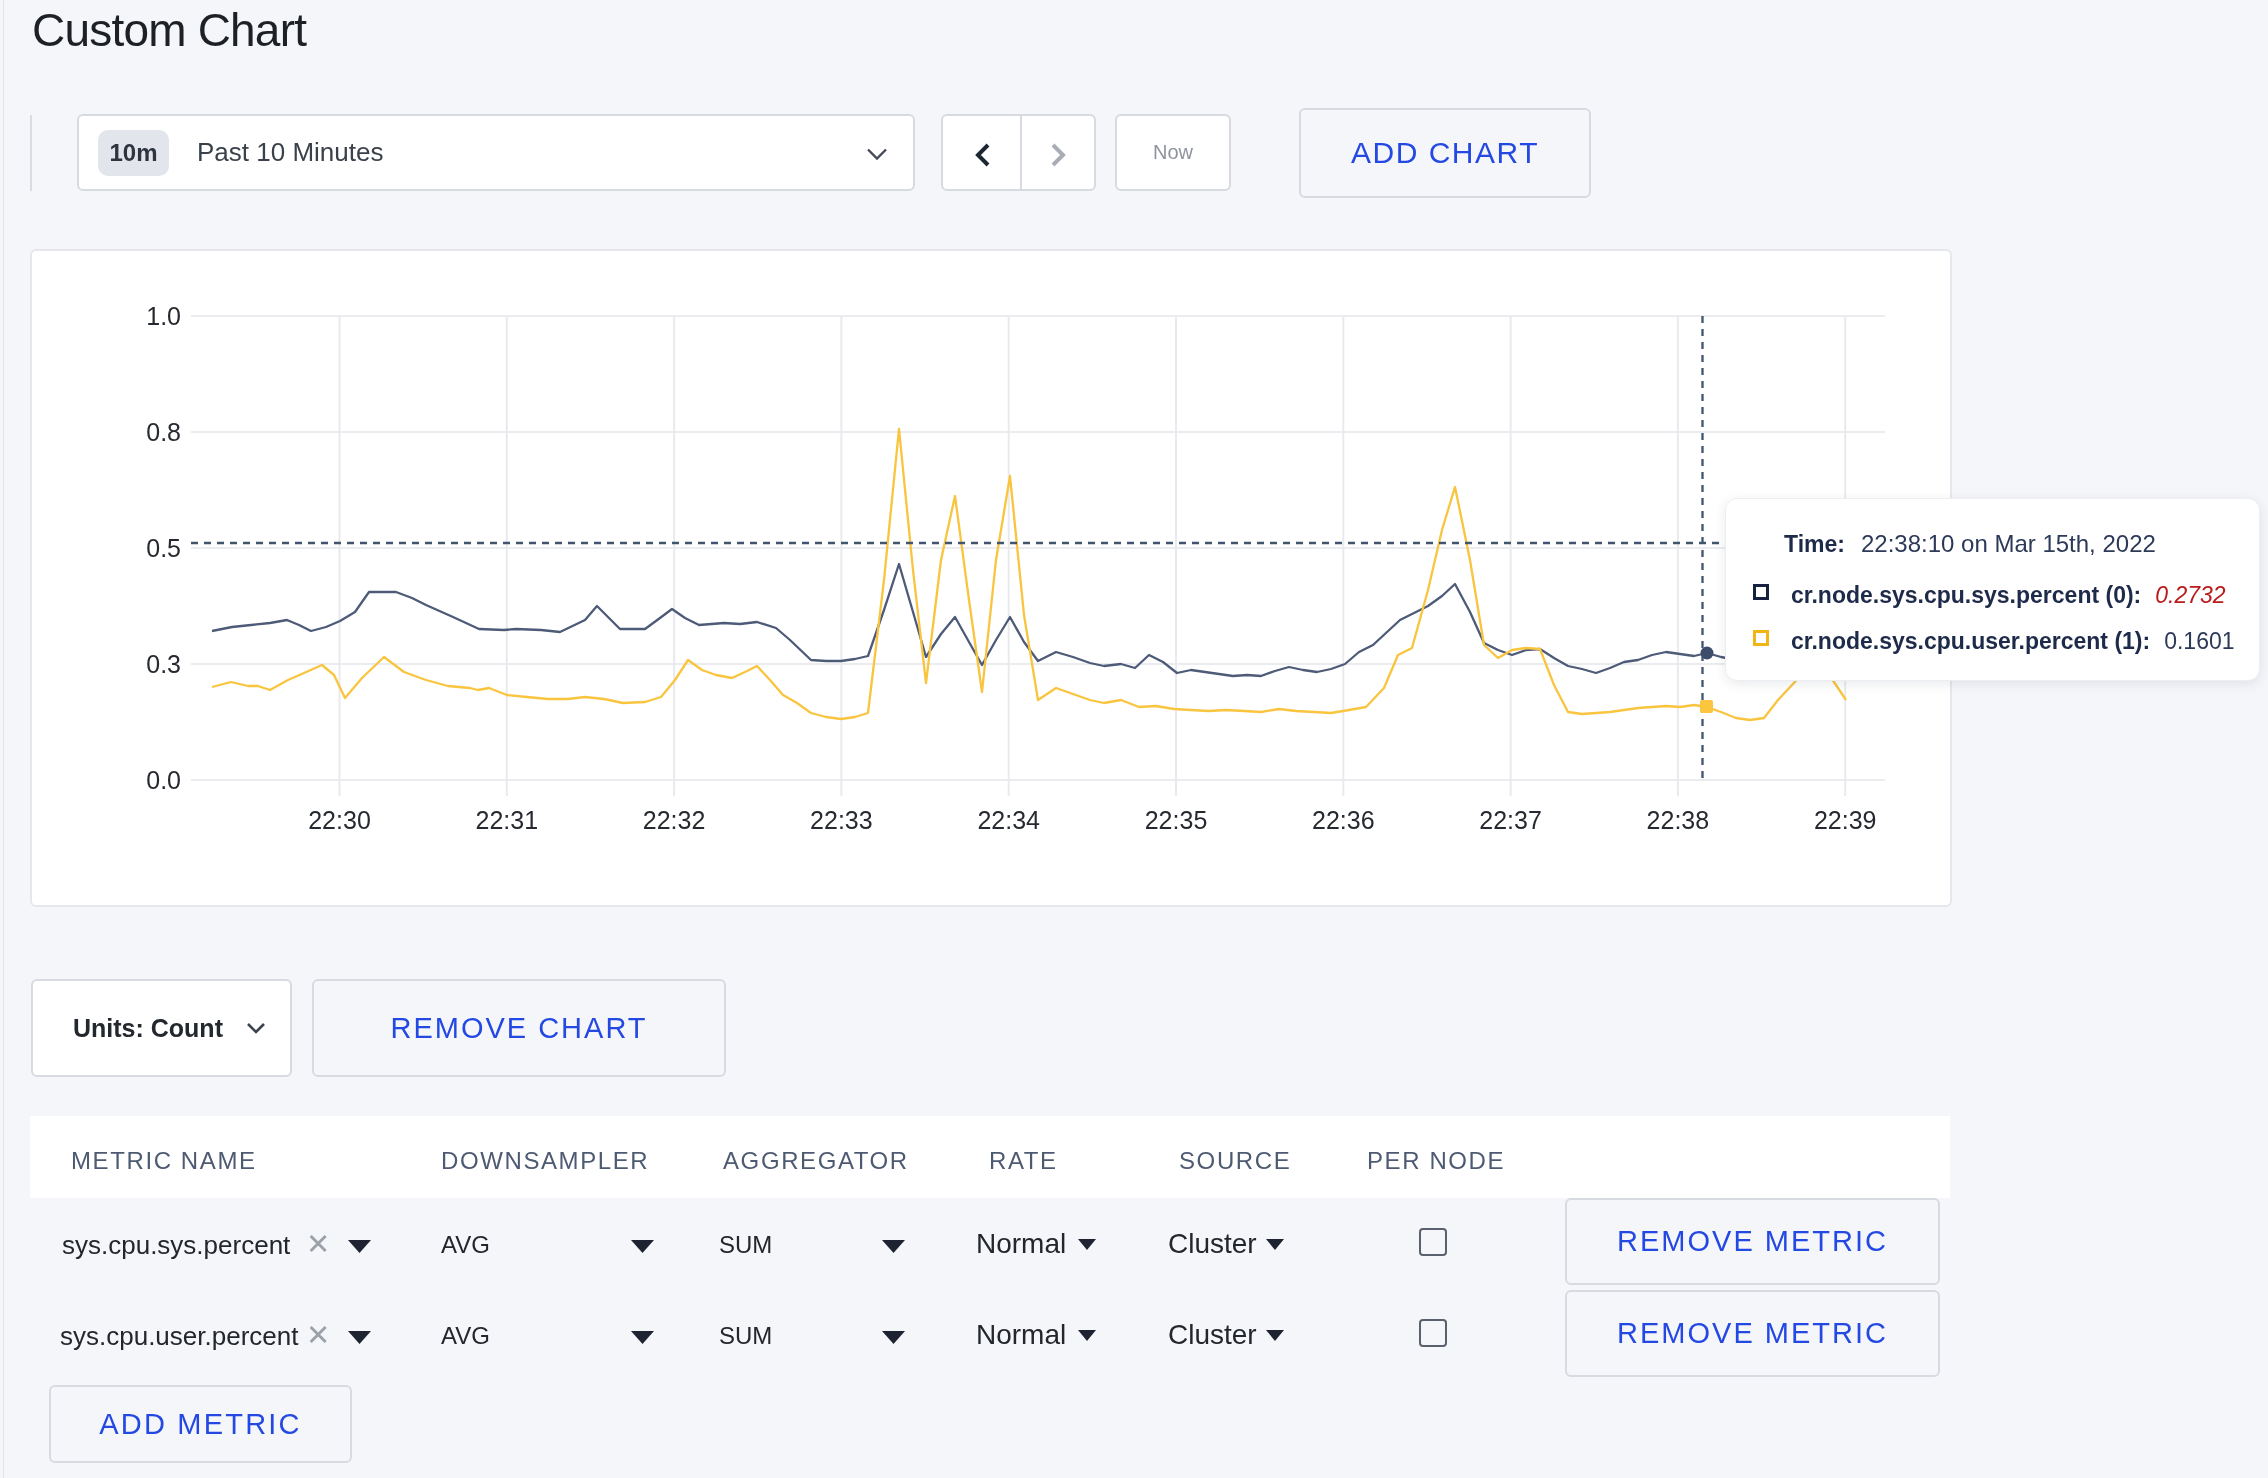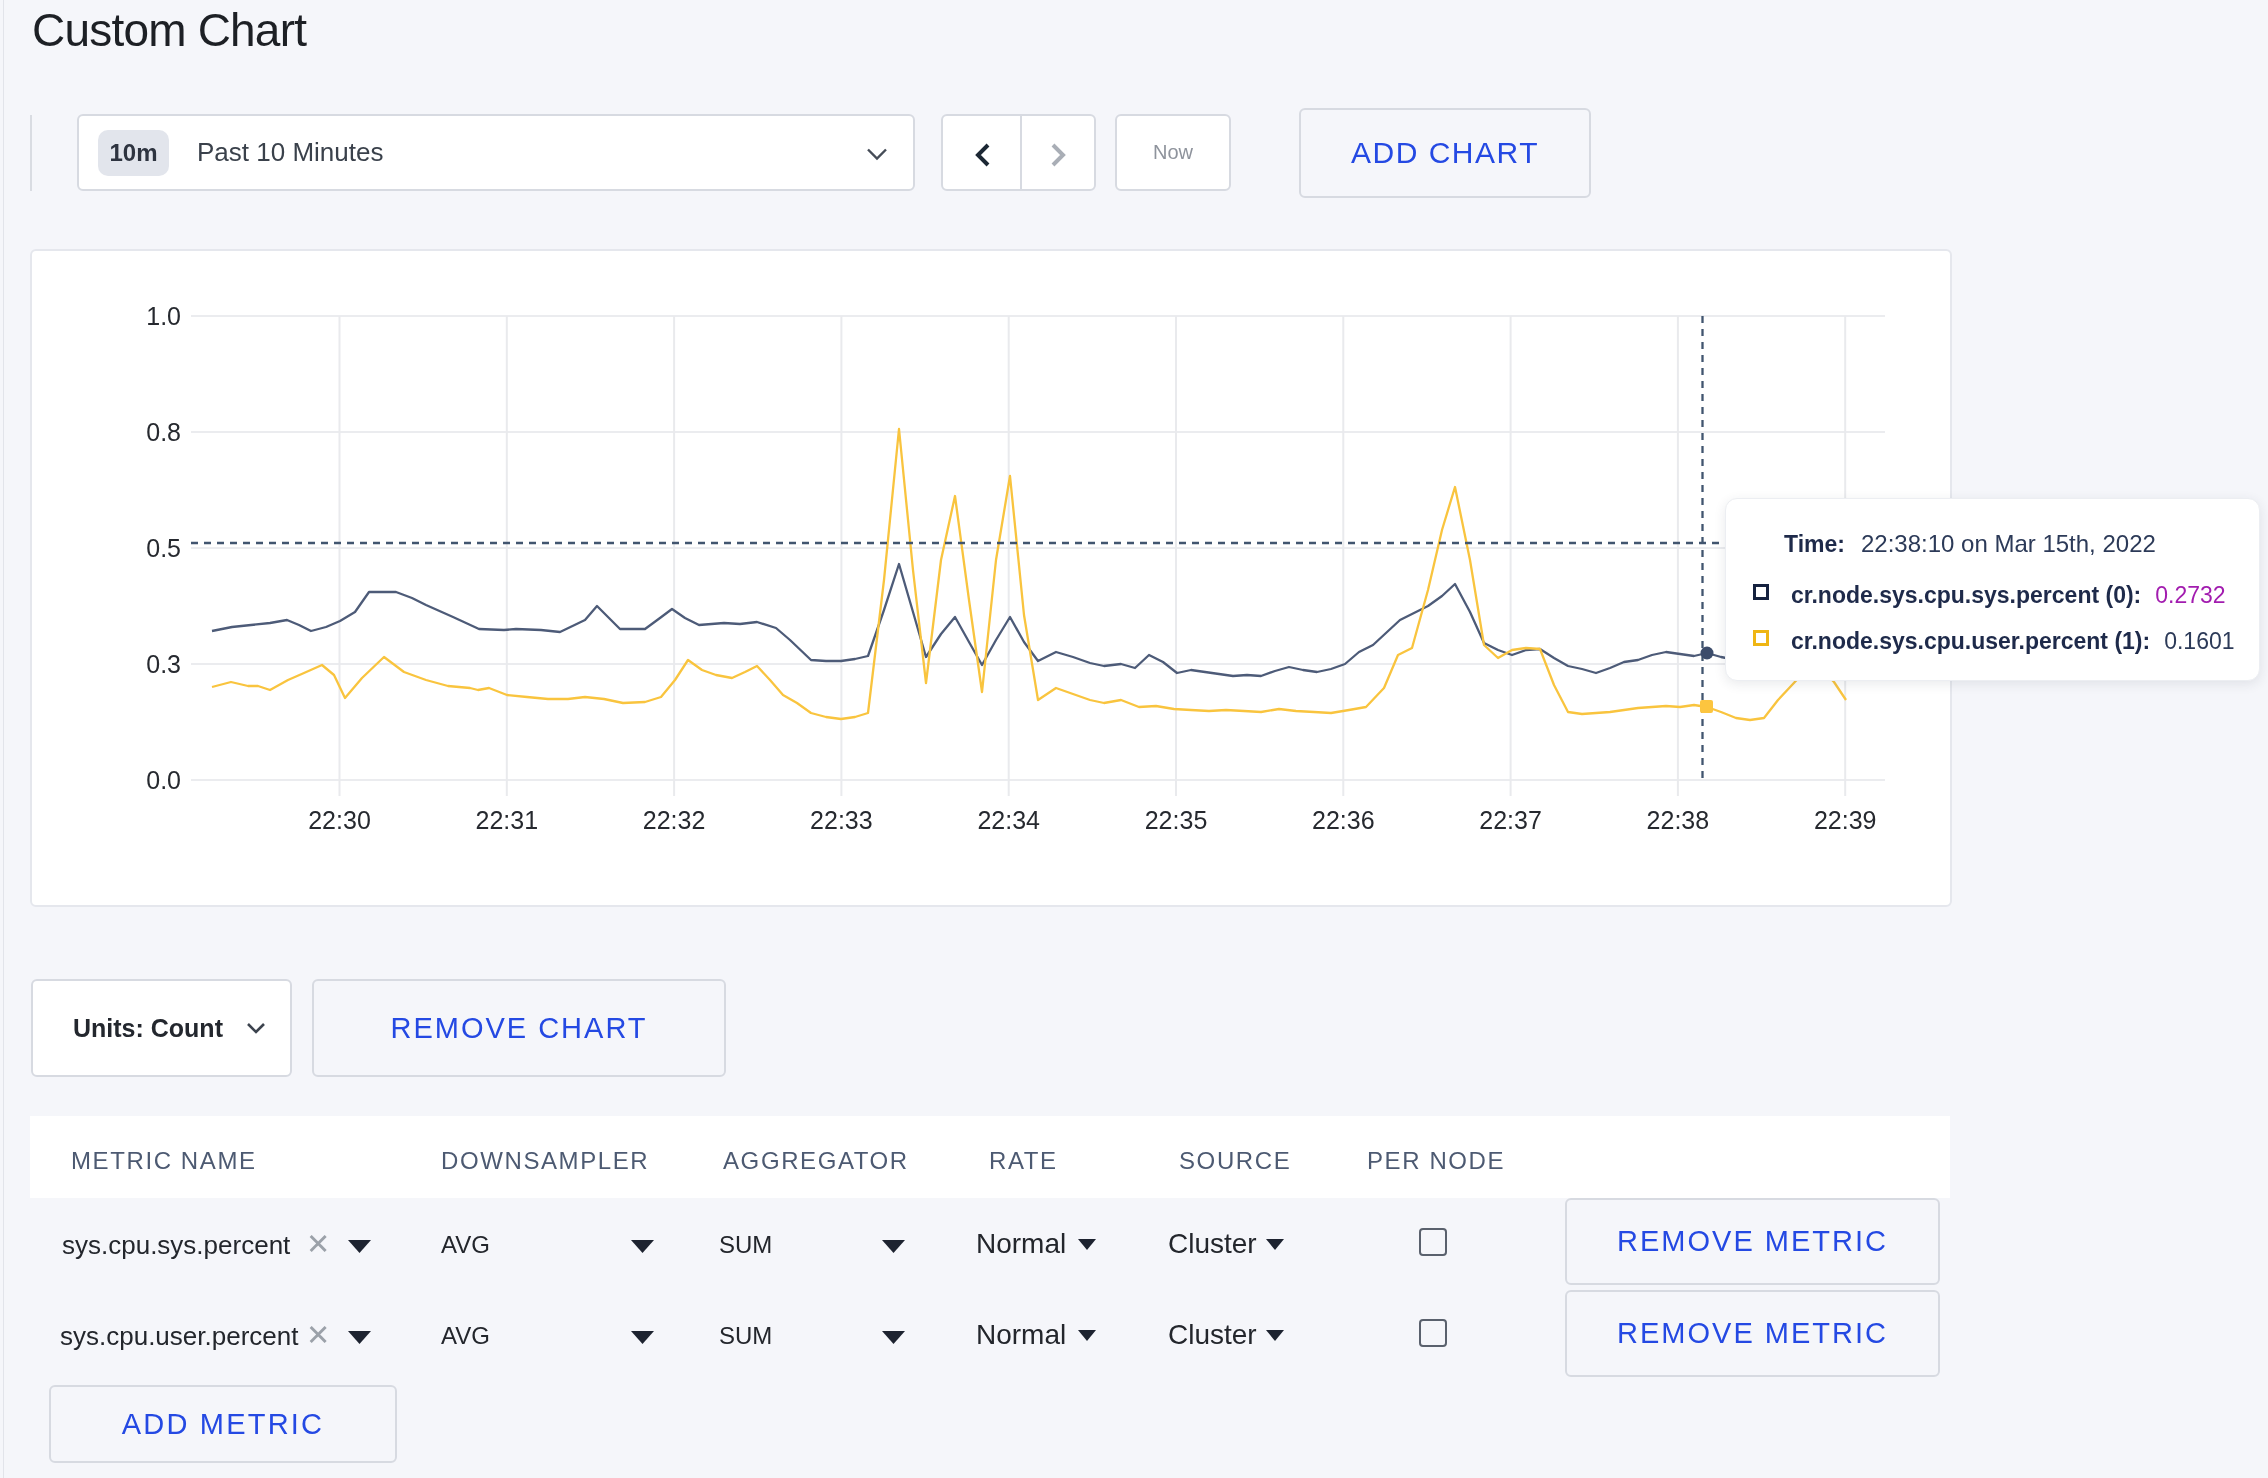--- a/index.html
+++ b/index.html
@@ -93,21 +93,21 @@
       <text x="1343.3" y="829">22:36</text>
       <text x="1510.6" y="829">22:37</text>
       <text x="1677.9" y="829">22:38</text>
       <text x="1845.2" y="829">22:39</text>
     </g>
   </svg>
 
   <div class="abs" style="left:1725px; top:498px; width:535px; height:183px; background:#ffffff; border:1px solid #eceef2; border-radius:12px; box-shadow:0 3px 12px rgba(40,50,70,0.10);">
     <div class="abs" style="left:58px; top:31px; font-size:23px; color:#1e2a4a;"><b>Time:</b><span style="margin-left:16px; font-weight:normal; font-size:24px; color:#2c3a58;">22:38:10 on Mar 15th, 2022</span></div>
     <div class="abs" style="left:27px; top:85px; width:16px; height:16px; border:3px solid #16223f; background:#fff;"></div>
-    <div class="abs" style="left:65px; top:83px; font-size:23px; color:#1e2a4a;"><b>cr.node.sys.cpu.sys.percent (0):</b><span style="margin-left:14px; color:#a21caf;">0.2732</span></div>
+    <div class="abs" style="left:65px; top:83px; font-size:23px; color:#1e2a4a;"><b>cr.node.sys.cpu.sys.percent (0):</b><span style="margin-left:14px; color:#b91c1c;font-style:italic;">0.2732</span></div>
     <div class="abs" style="left:27px; top:131px; width:16px; height:16px; border:3px solid #efb614; background:#fff;"></div>
     <div class="abs" style="left:65px; top:129px; font-size:23px; color:#1e2a4a;"><b>cr.node.sys.cpu.user.percent (1):</b><span style="margin-left:14px; color:#2c3a58;">0.1601</span></div>
   </div>
 
   <div class="btn white" style="left:31px; top:979px; width:261px; height:98px; justify-content:flex-start;">
     <div style="margin-left:40px; font-size:25px; font-weight:bold; color:#23272e;">Units: Count</div>
     <svg style="margin-left:22px;" width="22" height="16" viewBox="0 0 22 16">
       <path d="M3 4 L11 12 L19 4" fill="none" stroke="#3c434e" stroke-width="2.6"></path>
     </svg>
   </div>
@@ -167,15 +167,15 @@
   </svg>
   <div class="abs" style="left:1168px; top:1319px; font-size:28px; color:#23262c;">Cluster</div>
   <svg class="abs" style="left:1266px; top:1330px;" width="18" height="11" viewBox="0 0 18 11">
     <path d="M0 0 H18 L9 11 Z" fill="#1d2330"></path>
   </svg>
   <div class="abs" style="left:1419px; top:1319px; width:28px; height:28px; border:2px solid #5a616d; border-radius:4px; background:transparent;"></div>
   <div class="btn" style="left:1565px; top:1290px; width:375px; height:87px; font-size:29px; letter-spacing:2px;">
     <span class="blue">REMOVE METRIC</span>
   </div>
 
-  <div class="btn" style="left:49px; top:1385px; width:348px; height:78px; font-size:29px; letter-spacing:2.2px;">
+  <div class="btn" style="left:49px; top:1385px; width:303px; height:78px; font-size:29px; letter-spacing:2.2px;">
     <span class="blue">ADD METRIC</span>
   </div>
 
 </body></html>

